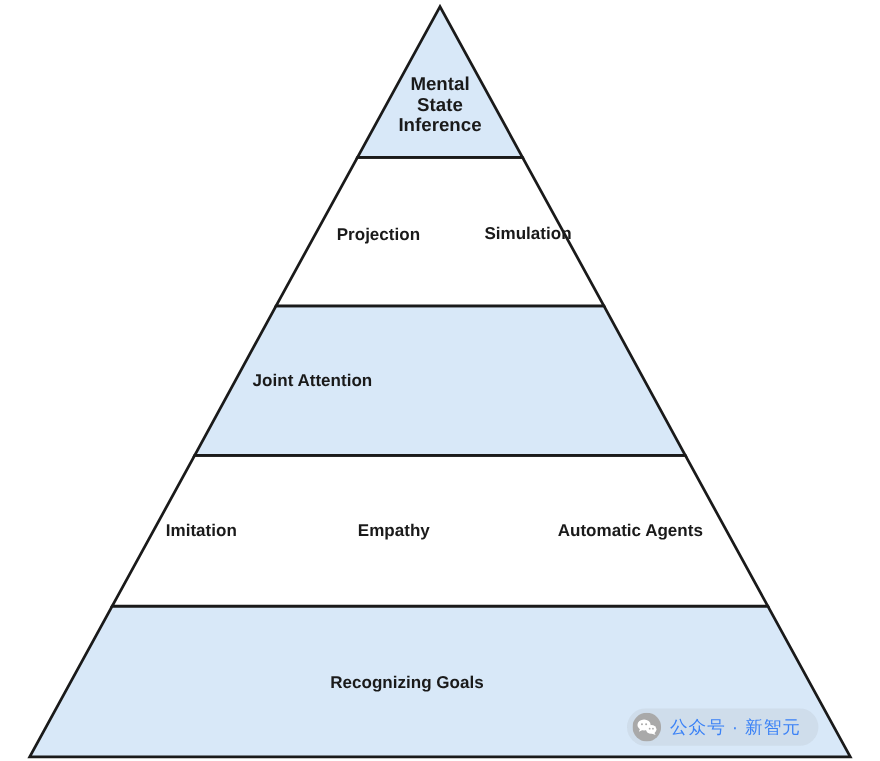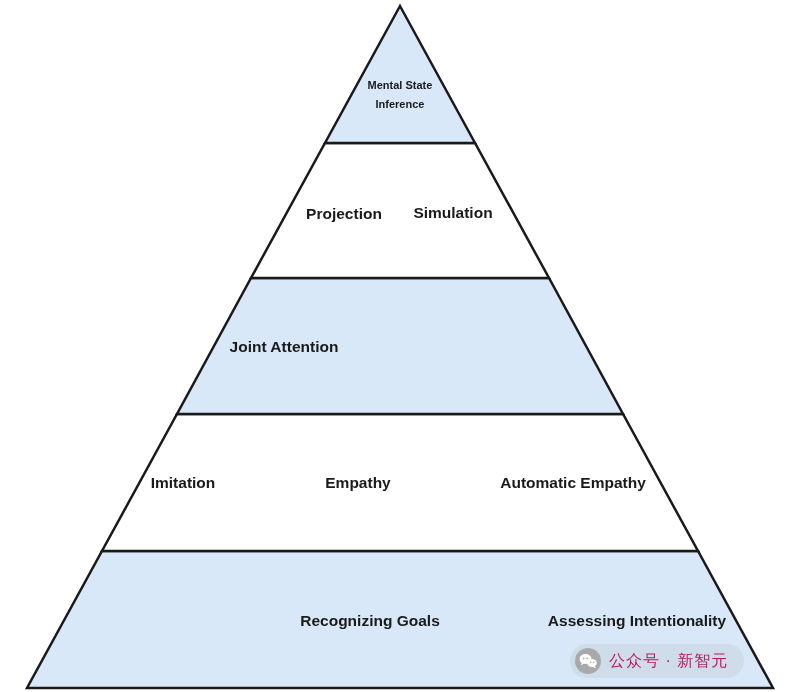--- a/index.html
+++ b/index.html
@@ -31,36 +31,36 @@
     font-weight: bold;
     font-size: 15.5px;
     color: #1a1a1a;
     white-space: nowrap;
     text-align: center;
   }
   .label.wrap {
     white-space: normal;
     width: 82px;
     line-height: 19px;
-    font-size: 11px;
+    font-size: 17px;
   }
   .watermark {
     position: absolute;
     left: 570px;
     top: 644px;
     height: 34px;
     display: flex;
     align-items: center;
     gap: 8px;
     background: rgba(150, 150, 150, 0.13);
     border-radius: 17px;
     padding: 0 16px 0 5px;
   }
   .watermark-text {
-    color: #be185d;
+    color: #3b82f6;
     font-size: 16px;
     letter-spacing: 1px;
   }
   .wm-icon {
     display: block;
   }
 </style>
 </head>
 <body>
 
@@ -70,30 +70,29 @@
     <polygon class="band" points="102,551 698,551 773,688 27,688" fill="#d8e8f8"></polygon>
     <polygon class="band" points="177,414 623,414 698,551 102,551" fill="#ffffff"></polygon>
     <polygon class="band" points="251,278 549,278 623,414 177,414" fill="#d8e8f8"></polygon>
     <polygon class="band" points="325,143 475,143 549,278 251,278" fill="#ffffff"></polygon>
     <polygon class="band" points="400,6 325,143 475,143" fill="#d8e8f8"></polygon>
   </svg>
 
   <div class="label wrap" style="left:400px; top:95px;">Mental State Inference</div>
 
   <div class="label" style="left:344px; top:214px;">Projection</div>
-  <div class="label" style="left:453px; top:213px;">Simulation</div>
+  <div class="label" style="left:480px; top:213px;">Simulation</div>
 
   <div class="label" style="left:284px; top:347px;">Joint Attention</div>
 
   <div class="label" style="left:183px; top:483px;">Imitation</div>
   <div class="label" style="left:358px; top:483px;">Empathy</div>
-  <div class="label" style="left:573px; top:483px;">Automatic Empathy</div>
+  <div class="label" style="left:573px; top:483px;">Automatic Agents</div>
 
   <div class="label" style="left:370px; top:621px;text-align:center;">Recognizing Goals</div>
-  <div class="label" style="left:637px; top:621px;">Assessing Intentionality</div>
 
   <div class="watermark">
     <svg class="wm-icon" width="26" height="26" viewBox="0 0 26 26">
       <circle cx="13" cy="13" r="13" fill="#a9a9a9"></circle>
       <ellipse cx="10.5" cy="11" rx="6" ry="5" fill="#ffffff"></ellipse>
       <path d="M7 14 L5.8 17.2 L9.6 15.4 Z" fill="#ffffff"></path>
       <ellipse cx="17" cy="15" rx="4.8" ry="4" fill="#ffffff"></ellipse>
       <path d="M19.5 17.5 L21 20.2 L17.3 18.8 Z" fill="#ffffff"></path>
       <circle cx="8.6" cy="10.4" r="0.9" fill="#a9a9a9"></circle>
       <circle cx="12.4" cy="10.4" r="0.9" fill="#a9a9a9"></circle>

